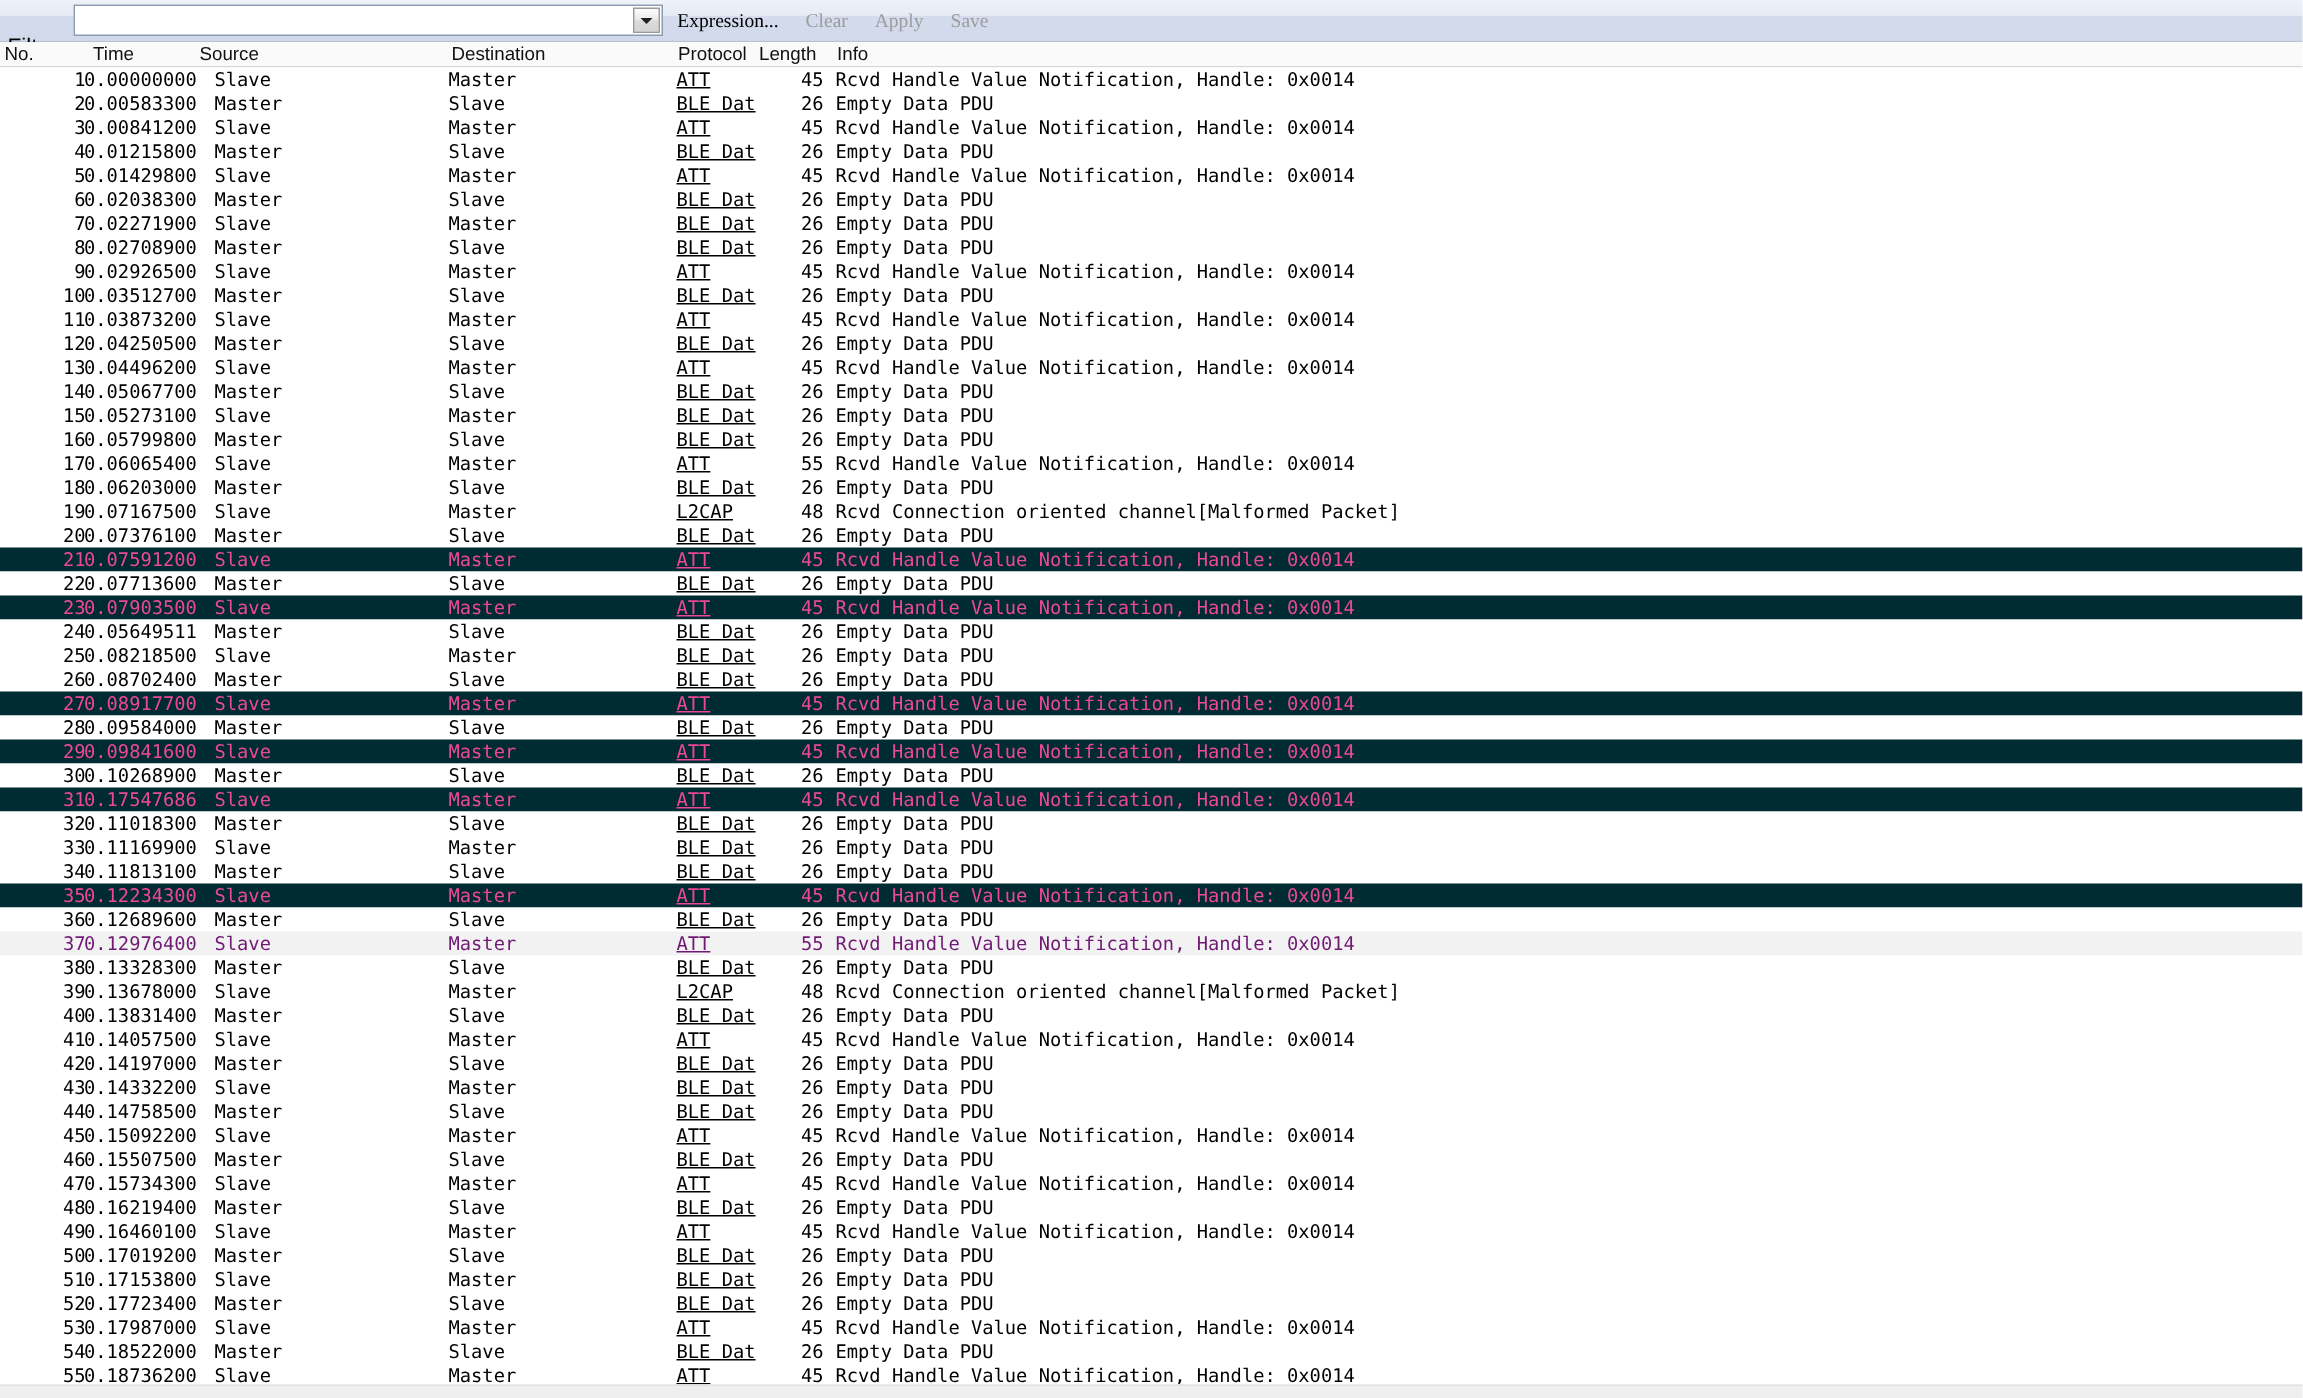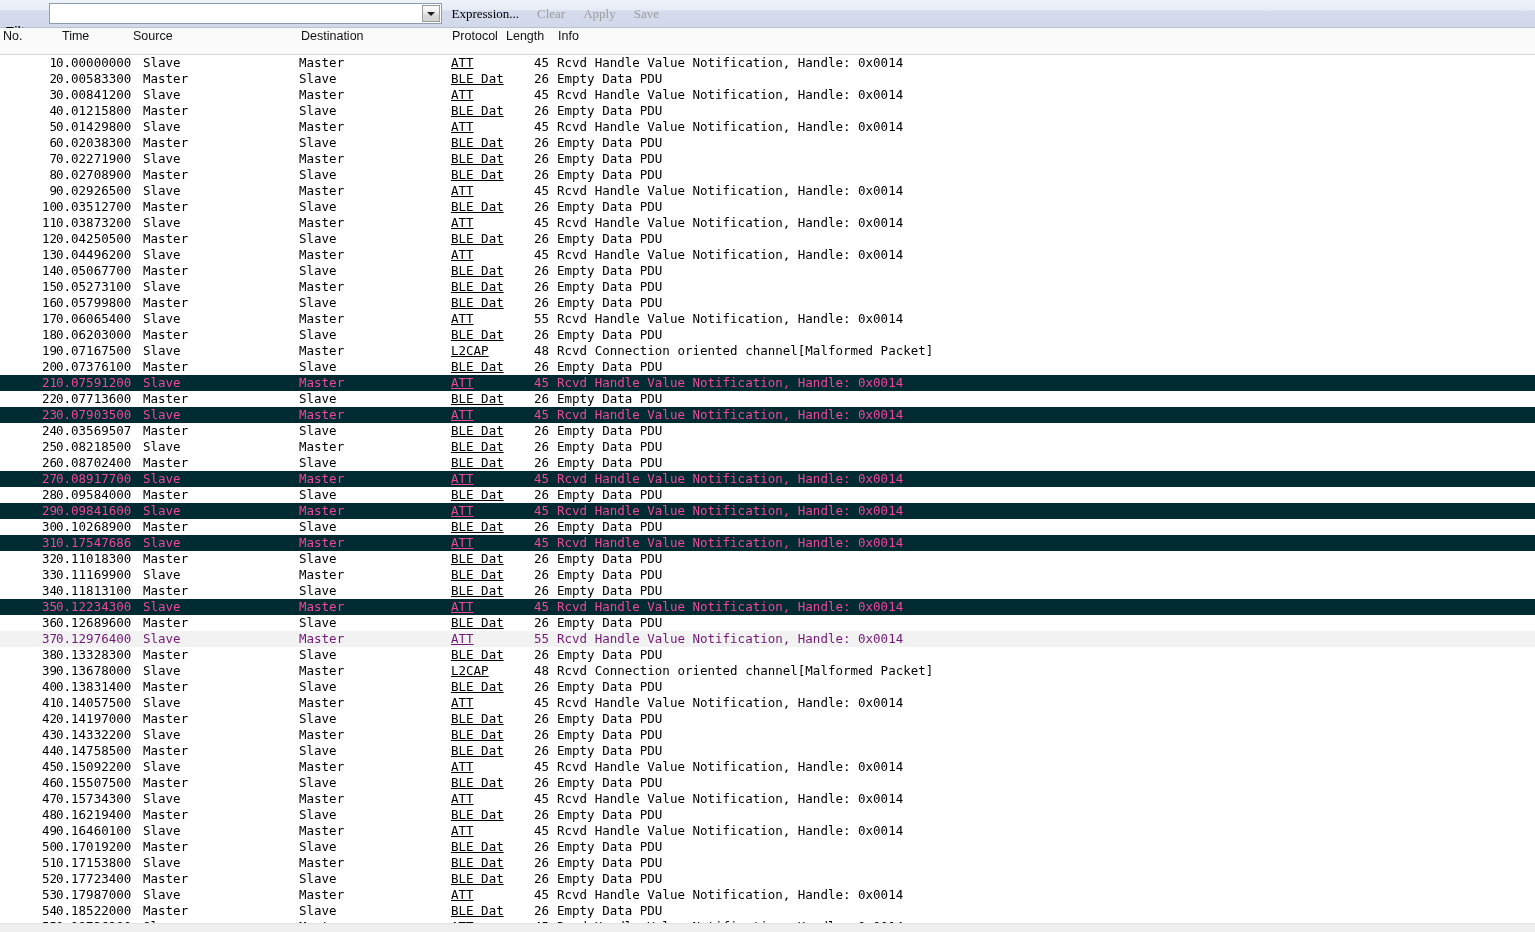--- a/index.html
+++ b/index.html
@@ -84,21 +84,21 @@
     padding: 0 9px;
     color: #000000;
   }
   .tb-btn.disabled { color: #9c9c9c; }
   #btn-expression { margin-left: 7px; padding-left: 3px; }
 
   
   #list-header {
     position: relative;
     width: 1535px;
-    height: 27px;
+    height: 17px;
     box-sizing: border-box;
     background: #fafafa;
     border-bottom: 1px solid #d6d6d6;
   }
   #list-header .hcell {
     position: absolute;
     top: 1px;
     font-family: "Liberation Sans", sans-serif;
     font-size: 12.5px;
     color: #111111;
@@ -387,21 +387,21 @@
       <span class="c-no">23</span>
       <span class="c-time">0.07903500</span>
       <span class="c-src">Slave</span>
       <span class="c-dst">Master</span>
       <span class="c-prot">ATT</span>
       <span class="c-len">45</span>
       <span class="c-info">Rcvd Handle Value Notification, Handle: 0x0014</span>
     </div>
     <div class="prow">
       <span class="c-no">24</span>
-      <span class="c-time">0.03569507</span>
+      <span class="c-time">0.05649511</span>
       <span class="c-src">Master</span>
       <span class="c-dst">Slave</span>
       <span class="c-prot">BLE Dat</span>
       <span class="c-len">26</span>
       <span class="c-info">Empty Data PDU</span>
     </div>
     <div class="prow">
       <span class="c-no">25</span>
       <span class="c-time">0.08218500</span>
       <span class="c-src">Slave</span>

